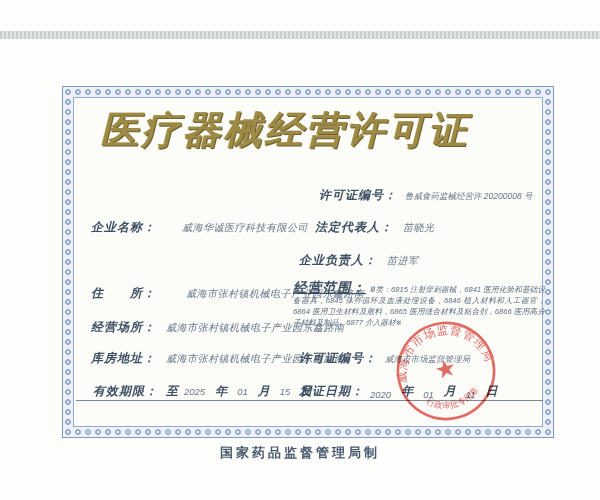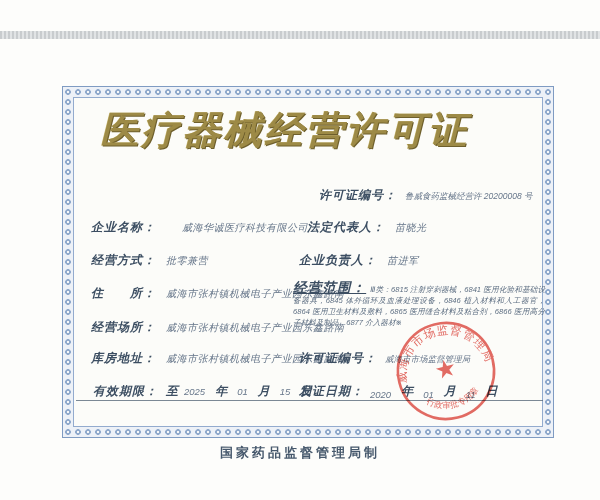--- a/index.html
+++ b/index.html
@@ -73,35 +73,31 @@
 
     <div class="row" style="left:256px;top:100px;">
       <span class="lbl">许可证编号：</span>
       <span class="val-sm">鲁威食药监械经营许 20200008 号</span>
     </div>
 
     <div class="row" style="left:28px;top:132px;gap:16px;">
       <span class="lbl">企业名称：</span>
       <span class="val">威海华诚医疗科技有限公司</span>
     </div>
-    <div class="row" style="left:244px;top:132px;">
+    <div class="row" style="left:252px;top:132px;">
       <span class="lbl">法定代表人：</span>
       <span class="val">苗晓光</span>
     </div>
 
-    <div class="row" style="left:28px;top:165px;">
-      <span class="lbl">经营方式：</span>
-      <span class="val">批零兼营</span>
-    </div>
     <div class="row" style="left:236px;top:165px;justify-content:space-between;">
       <span class="lbl">企业负责人：</span>
       <span class="val">苗进军</span>
     </div>
 
-    <div class="row" style="left:28px;top:198px;">
+    <div class="row" style="left:28px;top:198px;gap:20px;">
       <span class="lbl">住　　所：</span>
       <span class="val">威海市张村镇机械电子产业园东鑫路南</span>
     </div>
 
     <div class="scope-block">
       <span class="scope-lbl">经营范围：</span><span>Ⅲ类：6815 注射穿刺器械，6841 医用化验和基础设备器具，6845 体外循环及血液处理设备，6846 植入材料和人工器官，6864 医用卫生材料及敷料，6865 医用缝合材料及粘合剂，6866 医用高分子材料及制品，6877 介入器材※</span>
     </div>
 
     <div class="row" style="left:28px;top:232px;">
       <span class="lbl">经营场所：</span>

